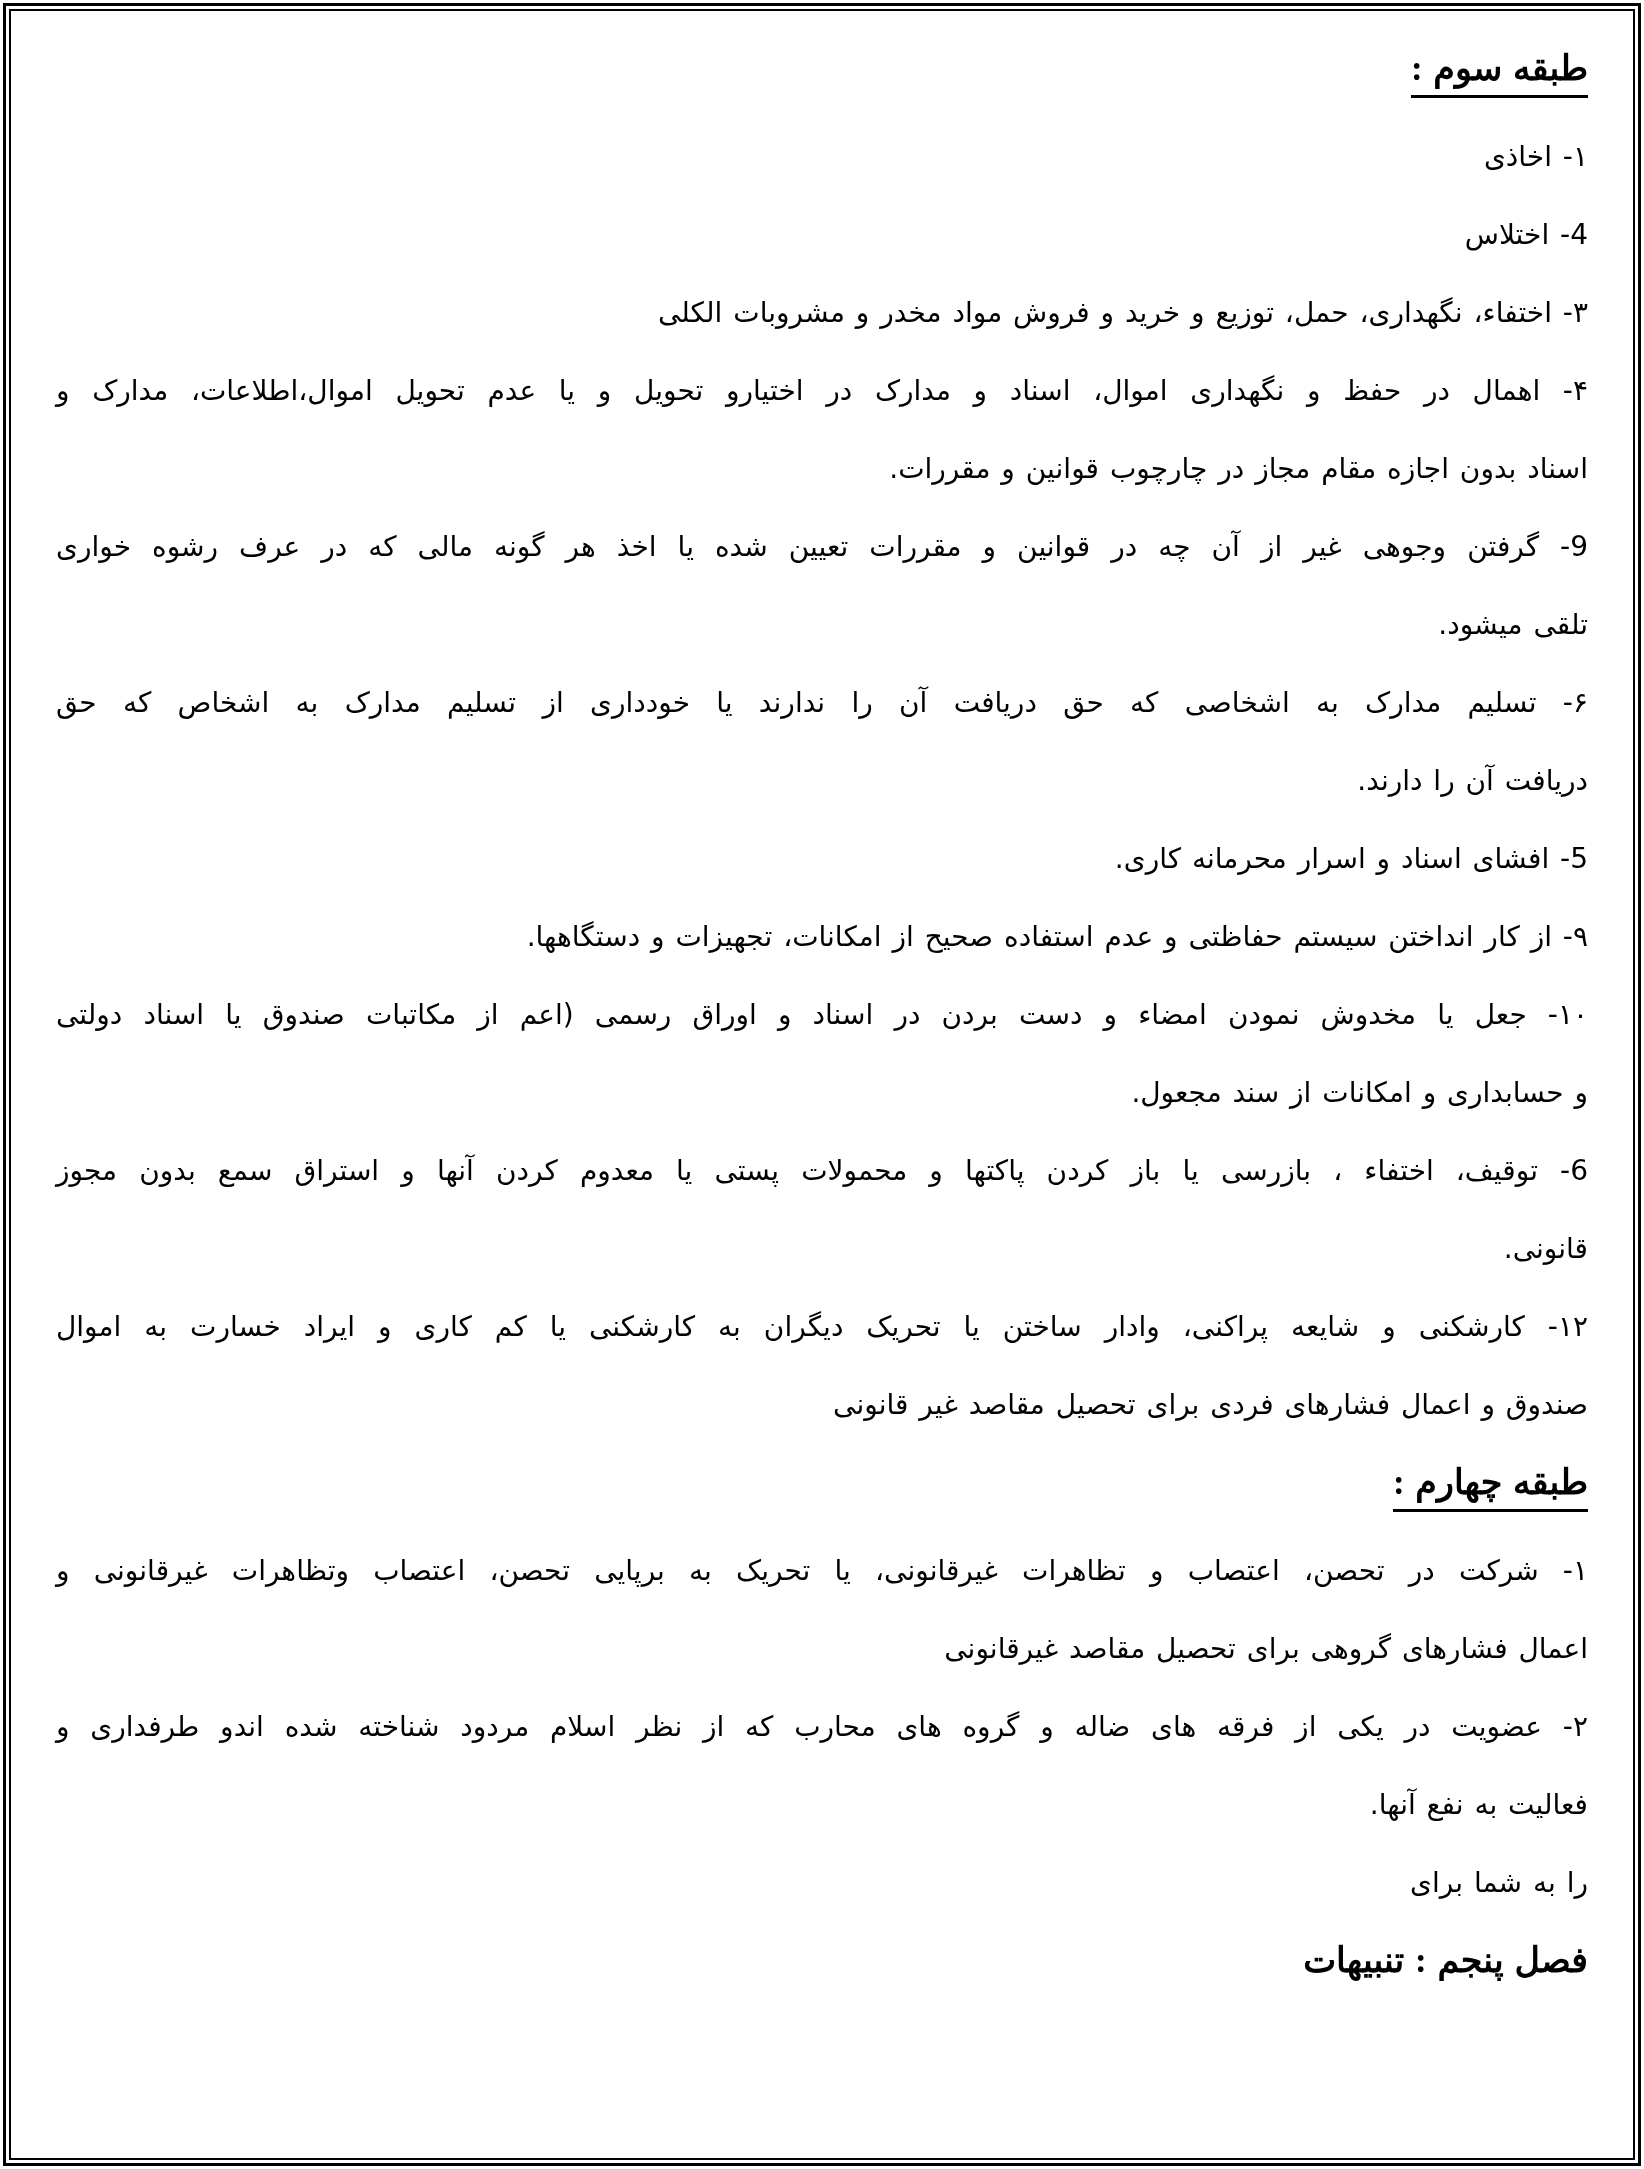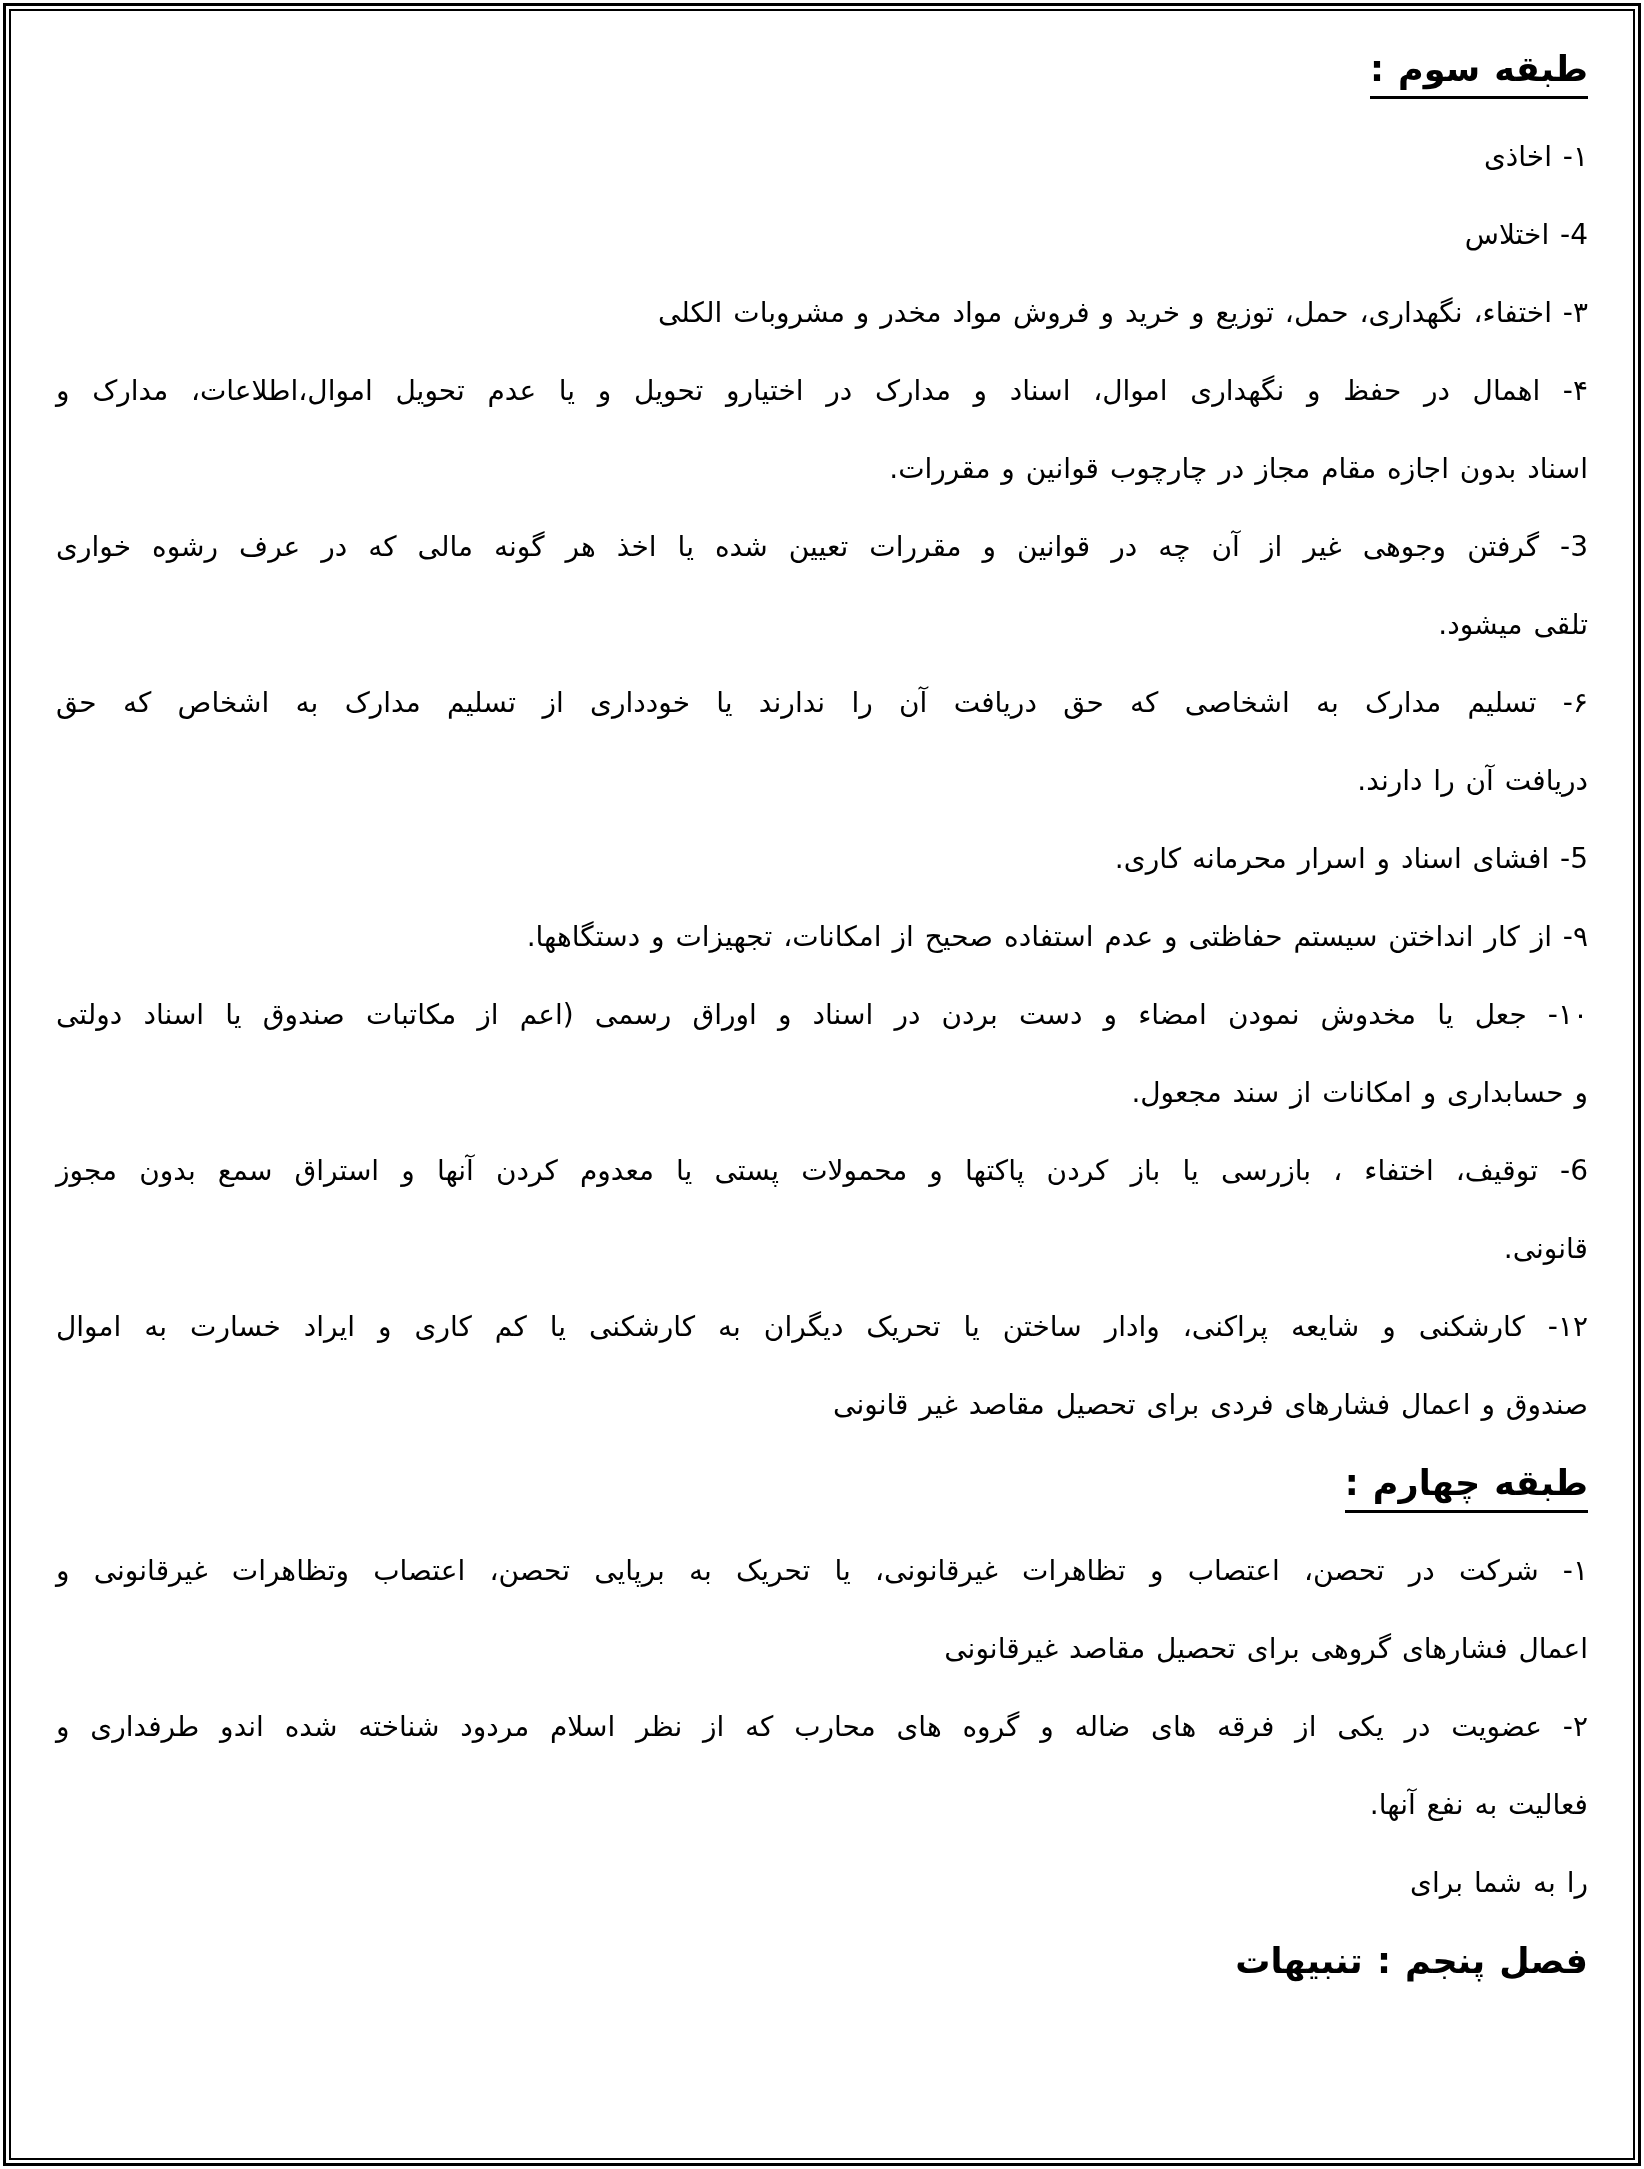--- a/index.html
+++ b/index.html
@@ -41,20 +41,21 @@
     word-spacing: 2px;
   }
   
   .line.just {
     text-align: justify;
     text-align-last: justify;
   }
   .para.heading .line {
     font-size: 35px;
     font-weight: bold;
+    font-family: Liberation Serif, serif;
   }
   .hu {
     border-bottom: 3px solid #000000;
     padding-bottom: 7px;
   }
 </style>
 </head>
 <body>
 
 <div class="frame-outer">
@@ -72,21 +73,21 @@
       <div class="line">4- اختلاس</div>
     </div>
     <div class="para item">
       <div class="line">۳- اختفاء، نگهداری، حمل، توزیع و خرید و فروش مواد مخدر و مشروبات الکلی</div>
     </div>
     <div class="para item">
       <div class="line just">۴- اهمال در حفظ و نگهداری اموال، اسناد و مدارک در اختیارو تحویل و یا عدم تحویل اموال،اطلاعات، مدارک و</div>
       <div class="line">اسناد بدون اجازه مقام مجاز در چارچوب قوانین و مقررات.</div>
     </div>
     <div class="para item">
-      <div class="line just">3- گرفتن وجوهی غیر از آن چه در قوانین و مقررات تعیین شده یا اخذ هر گونه مالی که در عرف رشوه خواری</div>
+      <div class="line just">9- گرفتن وجوهی غیر از آن چه در قوانین و مقررات تعیین شده یا اخذ هر گونه مالی که در عرف رشوه خواری</div>
       <div class="line">تلقی میشود.</div>
     </div>
     <div class="para item">
       <div class="line just">۶- تسلیم مدارک به اشخاصی که حق دریافت آن را ندارند یا خودداری از تسلیم مدارک به اشخاص که حق</div>
       <div class="line">دریافت آن را دارند.</div>
     </div>
     <div class="para item">
       <div class="line">5- افشای اسناد و اسرار محرمانه کاری.</div>
     </div>
     <div class="para item">

